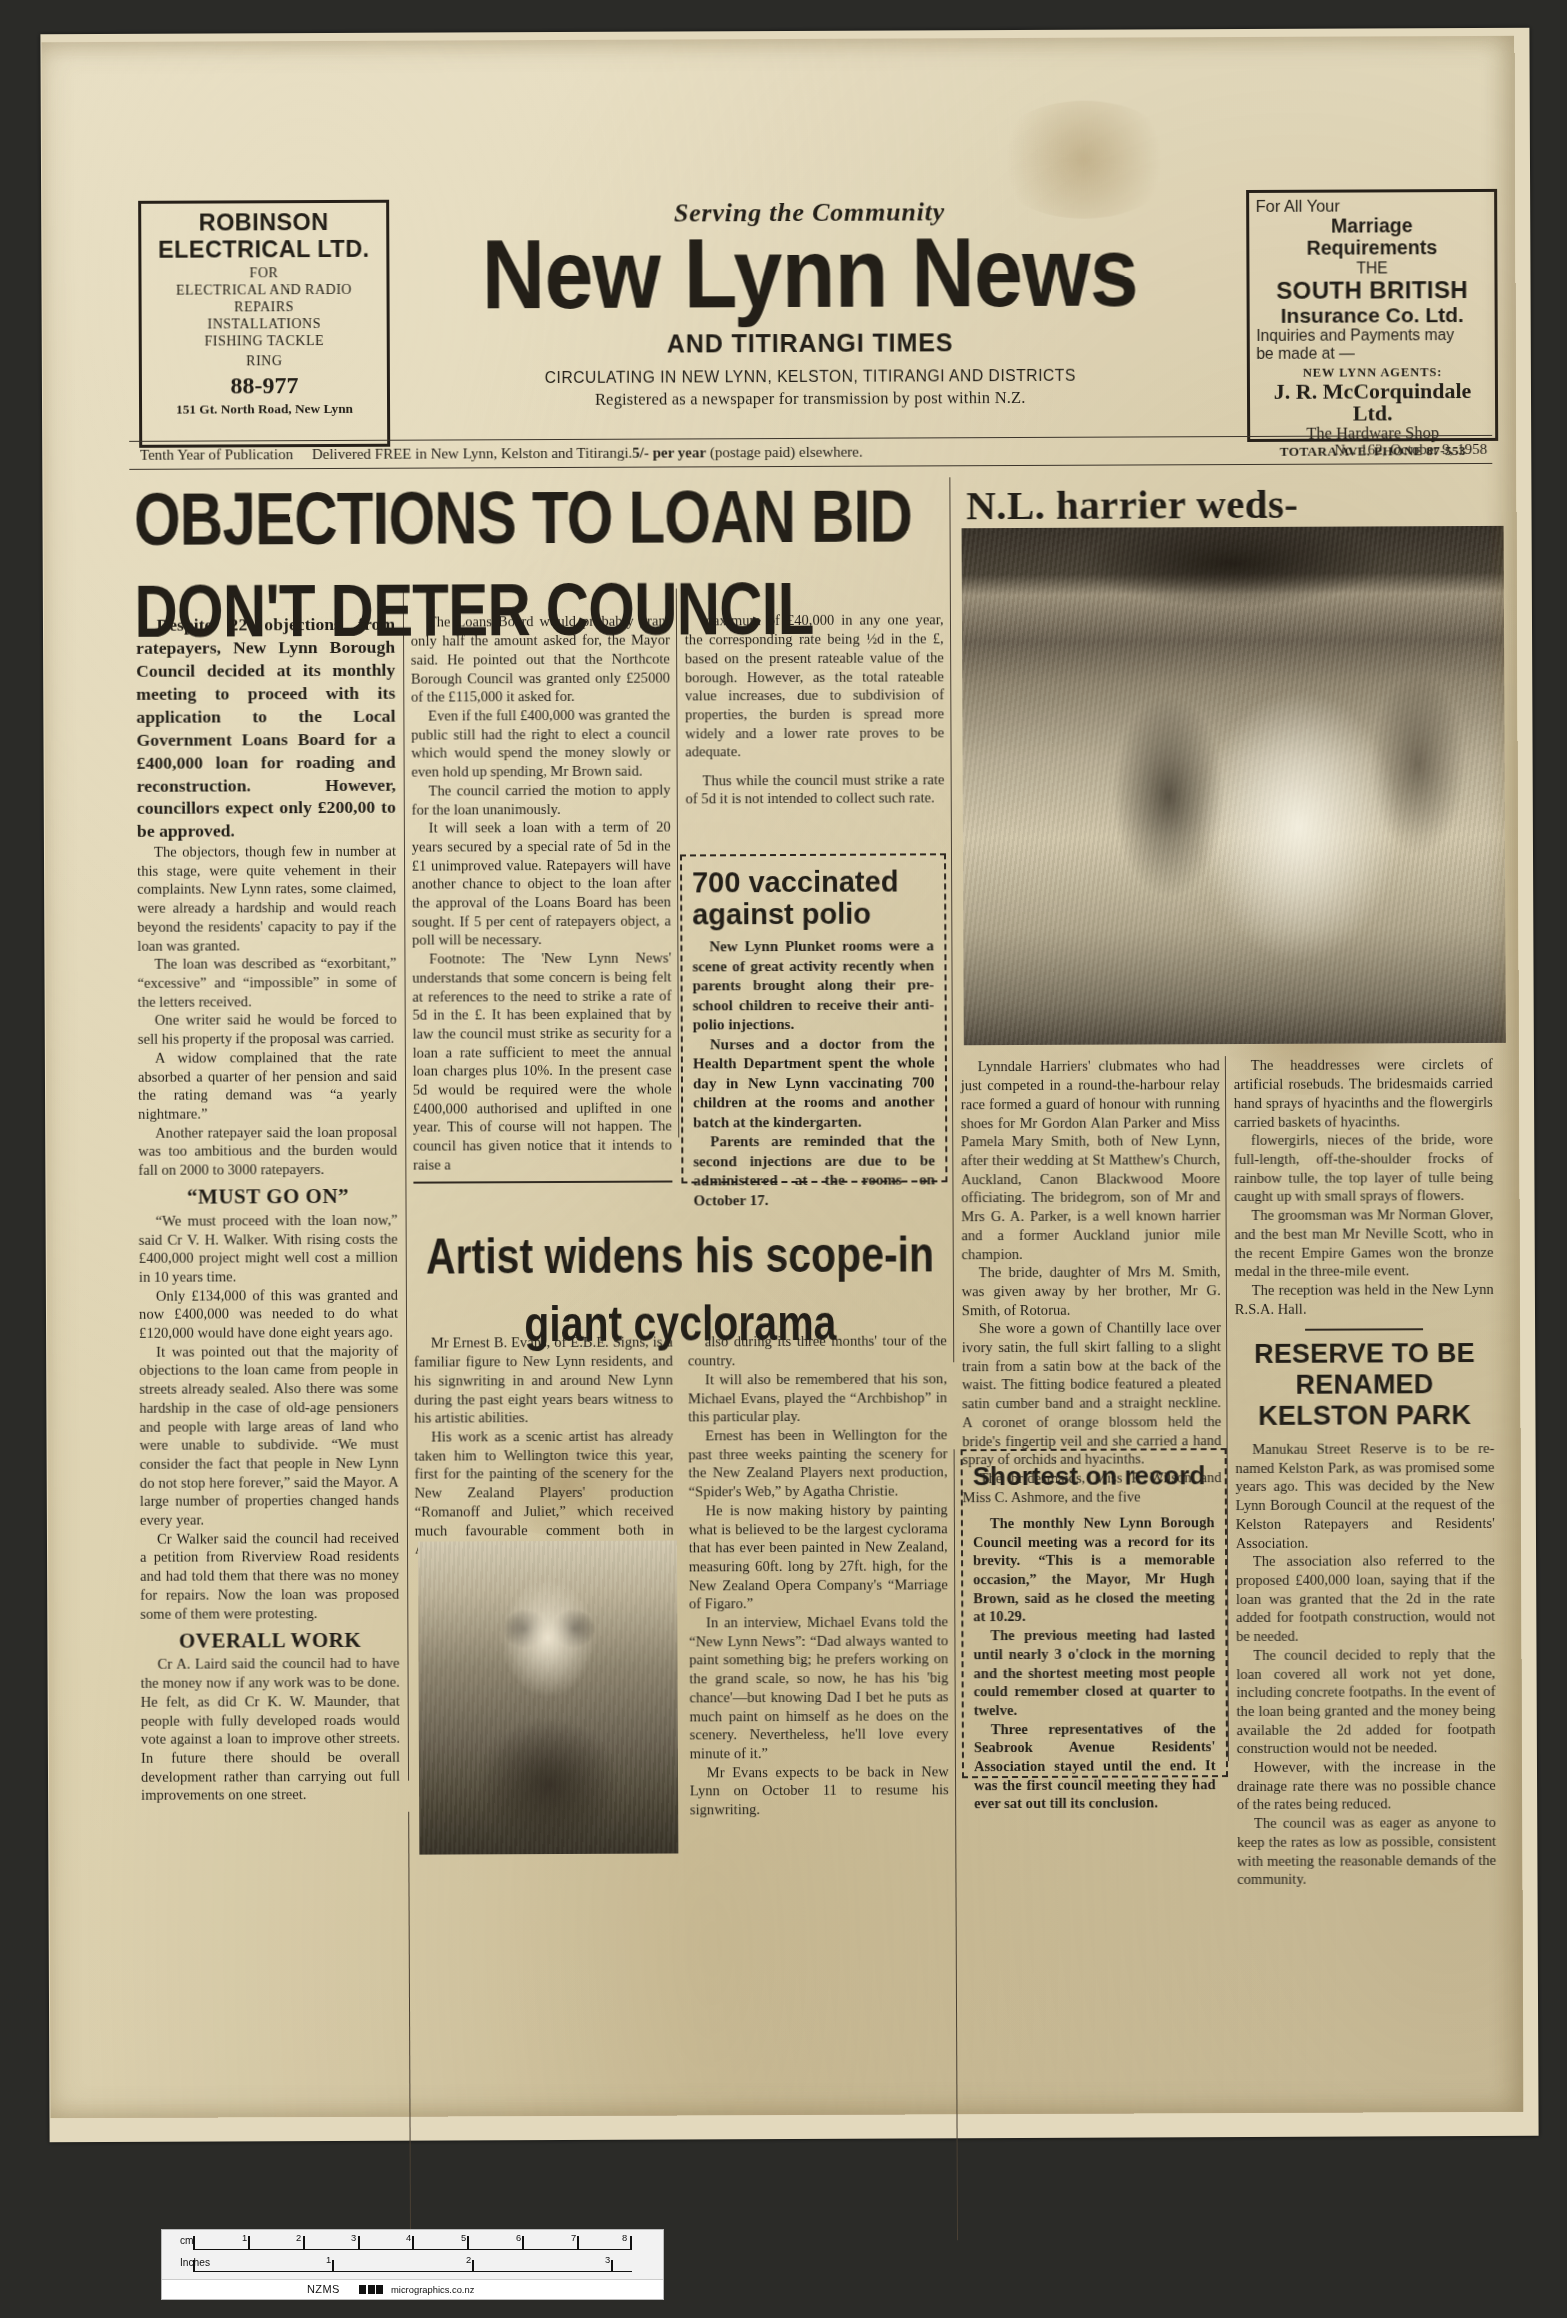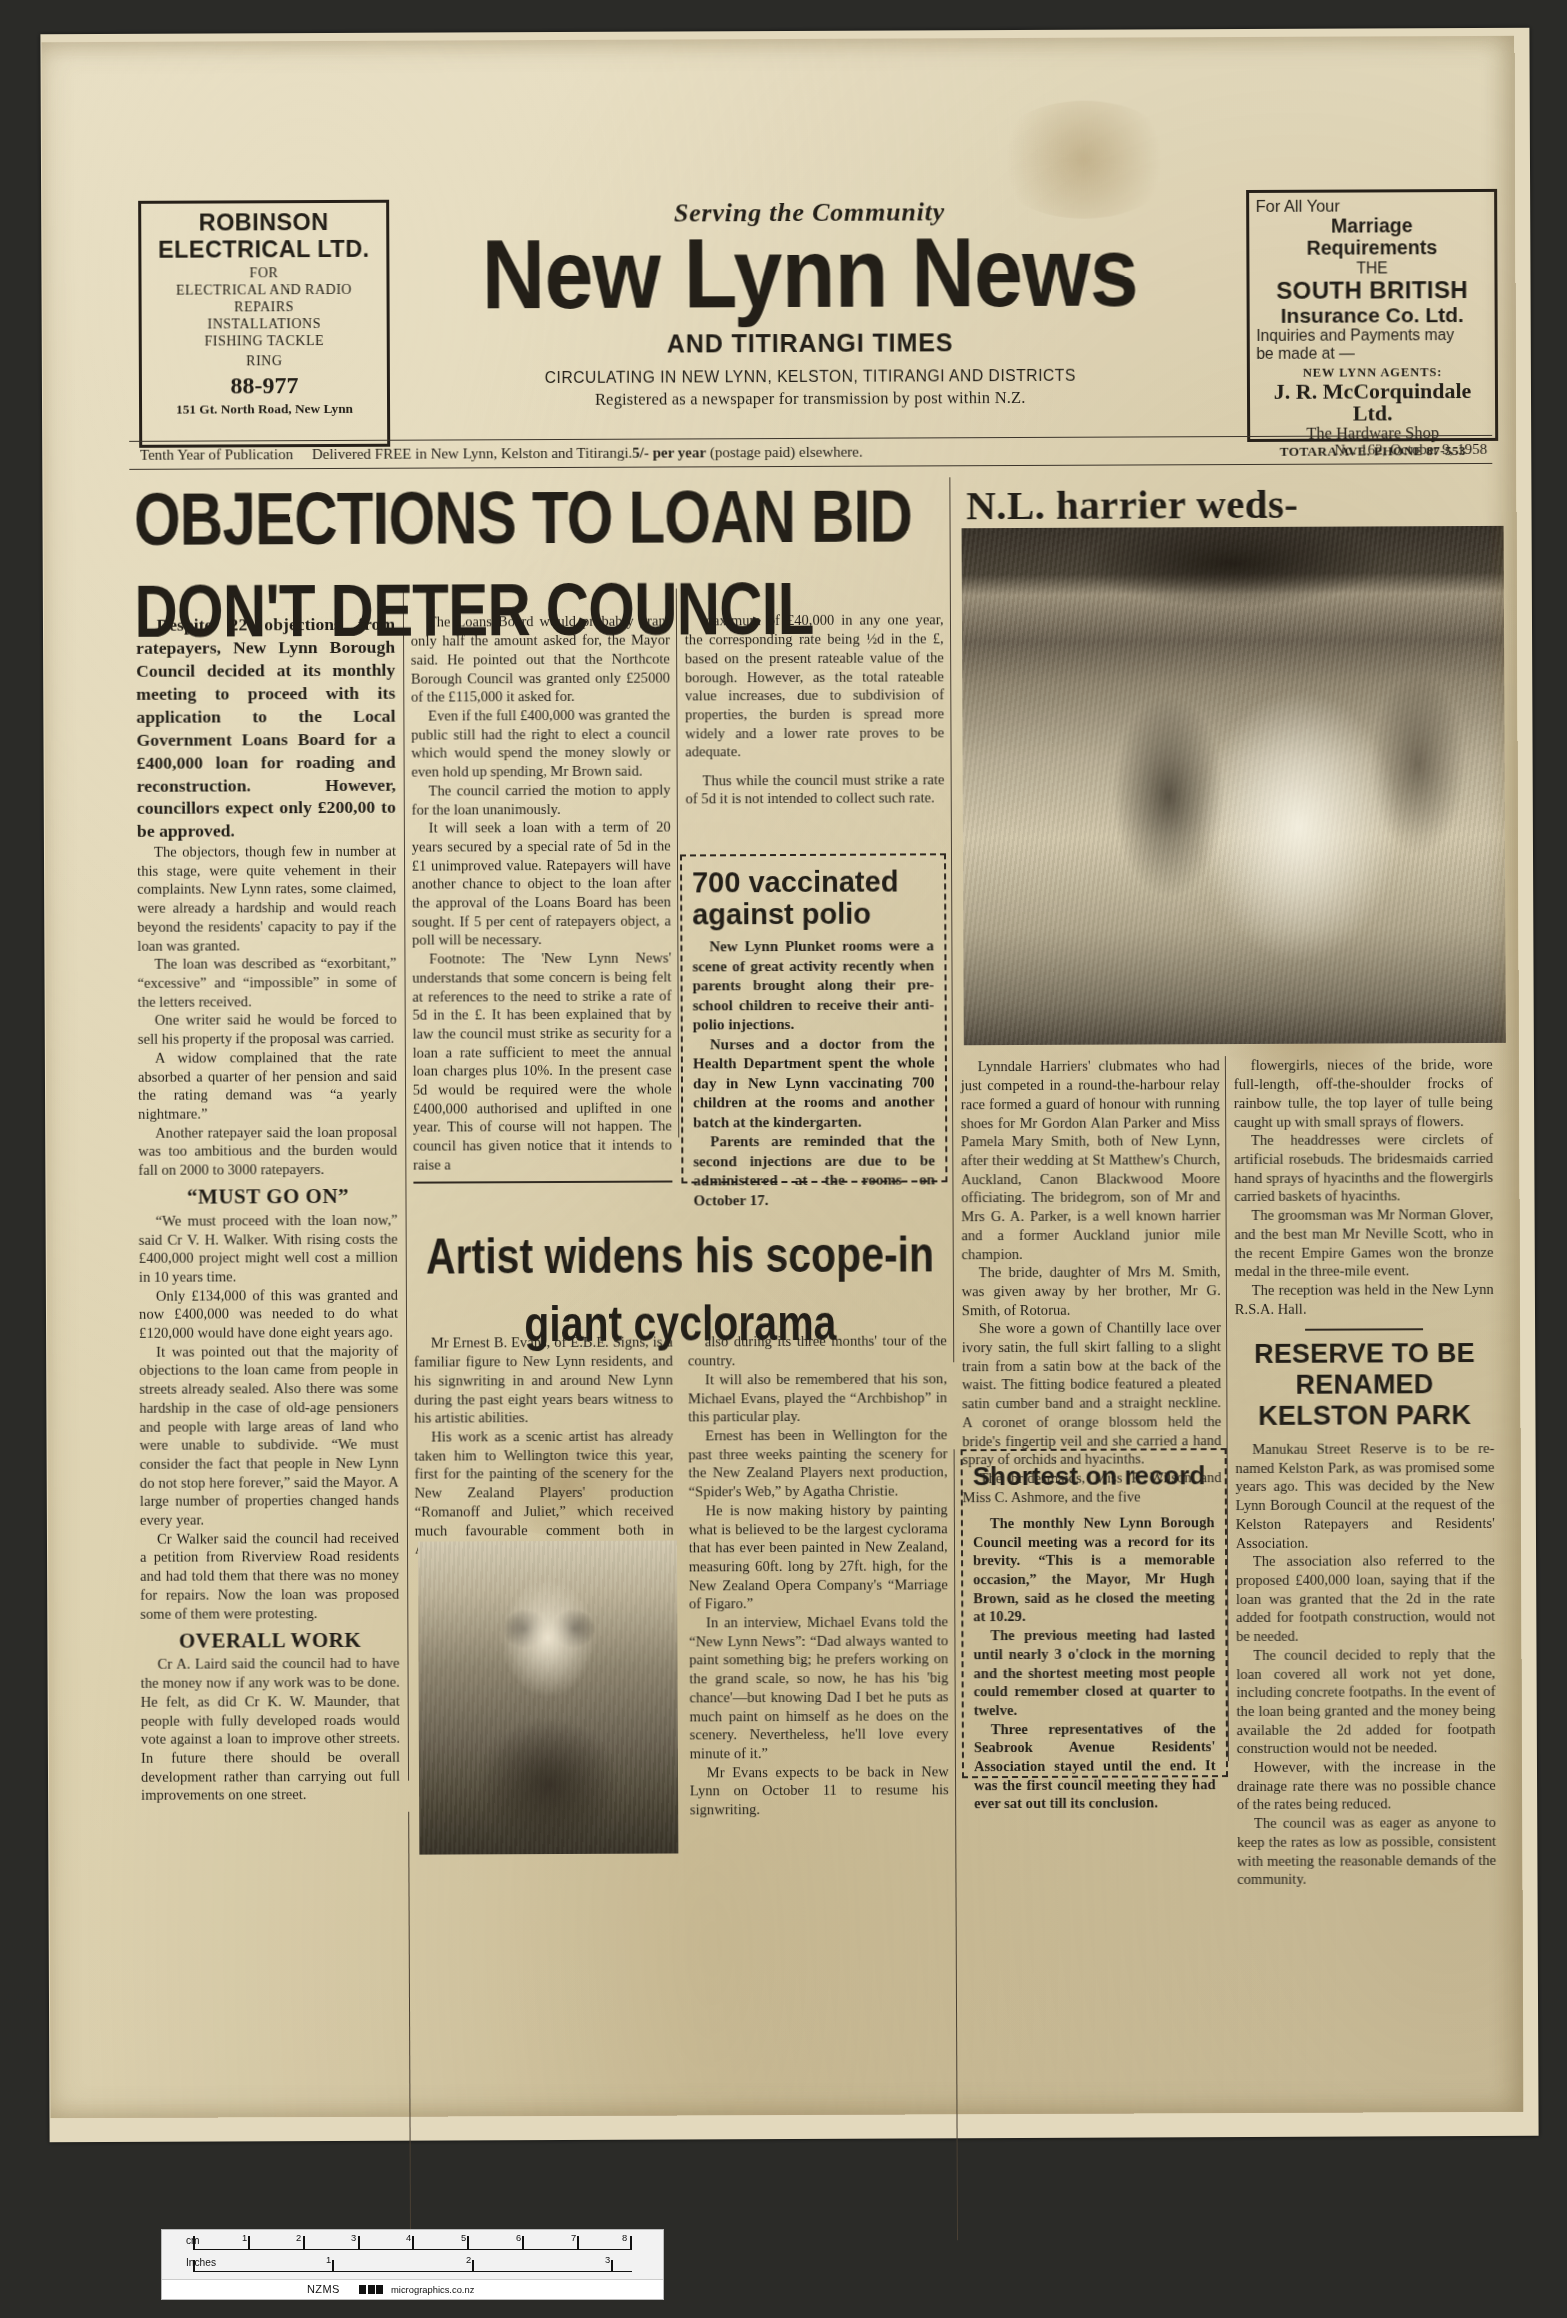--- a/index.html
+++ b/index.html
@@ -135,21 +135,21 @@
   .dashbox{
     position:absolute;
     border:2.4px dashed #2e2820;
     padding:9.4px 10.2px;box-sizing:border-box;
   }
   .hr-thick{border:0;border-top:2.4px solid #312a22;margin:7.8px 0 6.3px;}
   .hr-short{border:0;border-top:2.4px solid #312a22;width:118px;margin:11px auto 7.8px;}
 
   
   #scalebar{position:absolute;left:161px;top:2229px;width:501px;height:69px;background:#f2f2f2;border:0.8px solid #bbb;}
-  .sb-row{position:absolute;left:24px;font-family:"Liberation Sans",sans-serif;font-size:10.2px;color:#111;}
+  .sb-row{position:absolute;left:18px;font-family:"Liberation Sans",sans-serif;font-size:10.2px;color:#111;}
   .sb-ticks{position:absolute;height:17px;border-bottom:1.6px solid #111;}
   .tick{position:absolute;bottom:0;width:1.6px;background:#111;}
   .ticklab{position:absolute;font-family:"Liberation Sans",sans-serif;font-size:9.4px;color:#111;}
   #sb-footer{position:absolute;left:0;bottom:0;width:100%;height:19px;background:#fff;border-top:0.8px solid #ccc;}
   .sb-brand{position:absolute;left:145px;top:3.1px;font-family:"Liberation Sans",sans-serif;font-weight:normal;font-size:11px;color:#111;letter-spacing:0.4px;}
   .sb-blocks{position:absolute;left:197px;top:4.7px;display:flex;gap:1.6px;}
   .sb-blocks i{display:block;width:7px;height:9.4px;background:#111;}
   .sb-url{position:absolute;left:229px;top:3.9px;font-family:"Liberation Sans",sans-serif;font-size:9.4px;color:#111;}
 
   
@@ -324,22 +324,22 @@
         </div>
 
         <div class="col" style="left:829px;top:580px;width:259px;">
           <p>Lynndale Harriers' clubmates who had just competed in a round-the-harbour relay race formed a guard of honour with running shoes for Mr Gordon Alan Parker and Miss Pamela Mary Smith, both of New Lynn, after their wedding at St Matthew's Church, Auckland, Canon Blackwood Moore officiating. The bridegrom, son of Mr and Mrs G. A. Parker, is a well known harrier and a former Auckland junior mile champion.</p>
           <p>The bride, daughter of Mrs M. Smith, was given away by her brother, Mr G. Smith, of Rotorua.</p>
           <p>She wore a gown of Chantilly lace over ivory satin, the full skirt falling to a slight train from a satin bow at the back of the waist. The fitting bodice featured a pleated satin cumber band and a straight neckline. A coronet of orange blossom held the bride's fingertip veil and she carried a hand spray of orchids and hyacinths.</p>
           <p>The bridesmaids, Miss P. Wilson and Miss C. Ashmore, and the five</p>
         </div>
 
         <div class="col" style="left:1102px;top:580px;width:259px;">
+          <p>The headdresses were circlets of artificial rosebuds. The bridesmaids carried hand sprays of hyacinths and the flowergirls carried baskets of hyacinths.</p>
           <p>flowergirls, nieces of the bride, wore full-length, off-the-shoulder frocks of rainbow tulle, the top layer of tulle being caught up with small sprays of flowers.</p>
-          <p>The headdresses were circlets of artificial rosebuds. The bridesmaids carried hand sprays of hyacinths and the flowergirls carried baskets of hyacinths.</p>
           <p>The groomsman was Mr Norman Glover, and the best man Mr Neville Scott, who in the recent Empire Games won the bronze medal in the three-mile event.</p>
           <p>The reception was held in the New Lynn R.S.A. Hall.</p>
           <hr class="hr-short">
           <div class="head-reserve">
             <div>RESERVE TO BE</div>
             <div>RENAMED</div>
             <div>KELSTON PARK</div>
           </div>
           <p style="margin-top:7.8px">Manukau Street Reserve is to be re-named Kelston Park, as was promised some years ago. This was decided by the New Lynn Borough Council at the request of the Kelston Ratepayers and Residents' Association.</p>
           <p>The association also referred to the proposed £400,000 loan, saying that if the loan was granted that the 2d in the rate added for footpath construction, would not be needed.</p>

